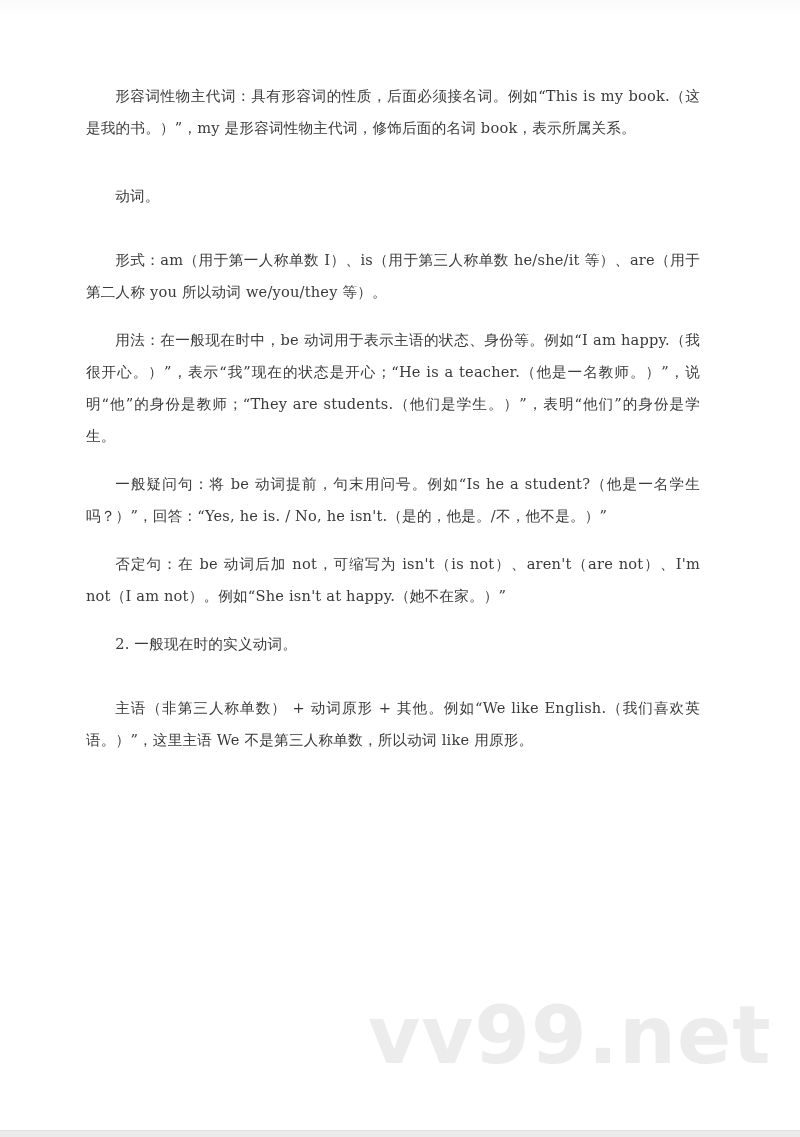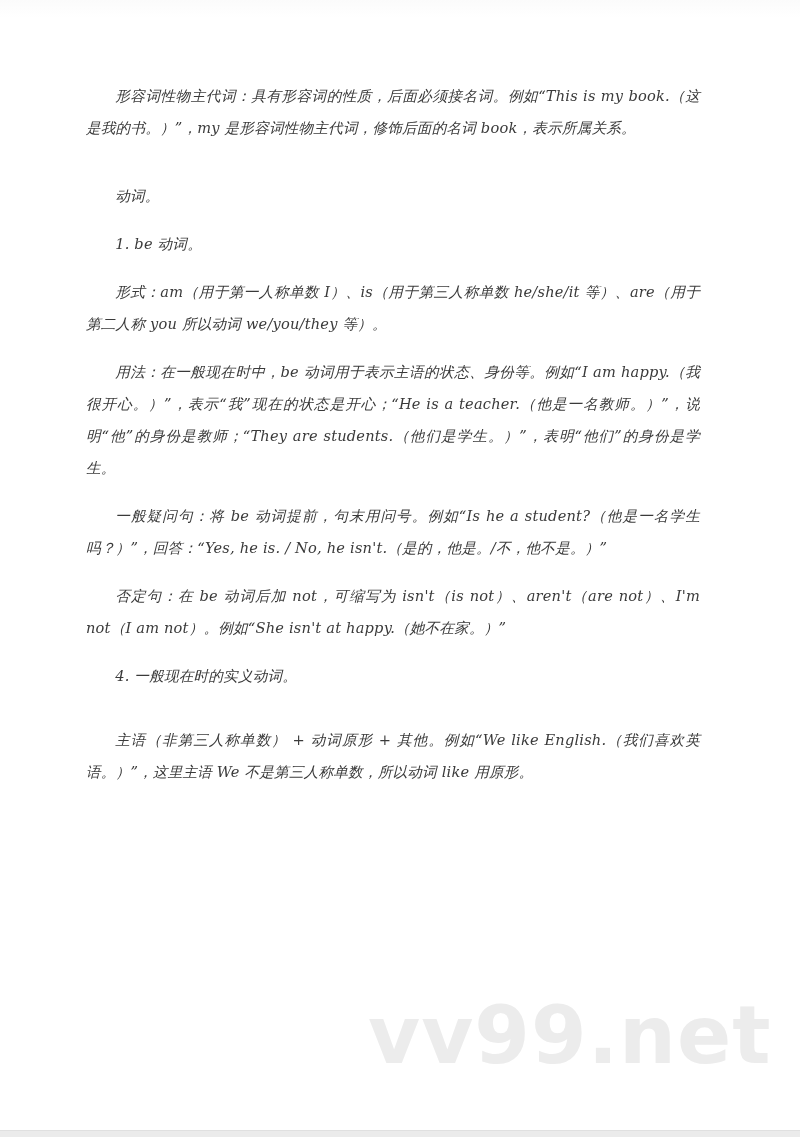--- a/index.html
+++ b/index.html
@@ -6,51 +6,50 @@
     body {
       width: 800px; height: 1137px; overflow: hidden;
       background: #ffffff; position: relative;
       font-family: "DejaVu Serif", "Liberation Serif", serif;
       color: #3a3a3a;
     }
     .top-band { position: absolute; left: 0; top: 0; width: 800px; height: 18px;
       background: linear-gradient(#fbfbfb, #ffffff); }
     .page { position: absolute; left: 86px; top: 80px; width: 614px; }
     .para { font-size: 14.6px; line-height: 32px; margin: 0; text-align: justify;
-      text-indent: 2em; letter-spacing: 0.2px; font-style: italic; }
+      text-indent: 2em; letter-spacing: 0.2px; }
     .p-gap { height: 20px; }
     .p-gap-s { height: 16px; }
     .watermark { position: absolute; left: 368px; top: 996px;
       font-family: "DejaVu Sans", "Liberation Sans", sans-serif; font-weight: bold;
       font-size: 80px; color: #ececec; letter-spacing: 1px; line-height: 1; }
     .bottom-band { position: absolute; left: 0; top: 1130px; width: 800px; height: 7px;
       background: #ebebeb; border-top: 1px solid #e0e0e0; }
   </style>
 </head>
 <body>
 
 <div class="top-band"></div>
 
 <div class="page">
   <p class="para">形容词性物主代词：具有形容词的性质，后面必须接名词。例如“This is my book.（这是我的书。）”，my 是形容词性物主代词，修饰后面的名词 book，表示所属关系。</p>
   <div class="p-gap"></div>
   <div class="p-gap-s"></div>
   <p class="para">动词。</p>
   <div class="p-gap-s"></div>
-  <p class="para">1. be 动词。</p>
   <div class="p-gap-s"></div>
   <p class="para">形式：am（用于第一人称单数 I）、is（用于第三人称单数 he/she/it 等）、are（用于第二人称 you 所以动词 we/you/they 等）。</p>
   <div class="p-gap-s"></div>
   <p class="para">用法：在一般现在时中，be 动词用于表示主语的状态、身份等。例如“I am happy.（我很开心。）”，表示“我”现在的状态是开心；“He is a teacher.（他是一名教师。）”，说明“他”的身份是教师；“They are students.（他们是学生。）”，表明“他们”的身份是学生。</p>
   <div class="p-gap-s"></div>
   <p class="para">一般疑问句：将 be 动词提前，句末用问号。例如“Is he a student?（他是一名学生吗？）”，回答：“Yes, he is. / No, he isn't.（是的，他是。/不，他不是。）”</p>
   <div class="p-gap-s"></div>
   <p class="para">否定句：在 be 动词后加 not，可缩写为 isn't（is not）、aren't（are not）、I'm not（I am not）。例如“She isn't at happy.（她不在家。）”</p>
   <div class="p-gap-s"></div>
-  <p class="para">4. 一般现在时的实义动词。</p>
+  <p class="para">2. 一般现在时的实义动词。</p>
   <div class="p-gap-s"></div>
   <div class="p-gap-s"></div>
   <p class="para">主语（非第三人称单数） + 动词原形 + 其他。例如“We like English.（我们喜欢英语。）”，这里主语 We 不是第三人称单数，所以动词 like 用原形。</p>
 </div>
 
 <div class="watermark">vv99.net</div>
 
 <div class="bottom-band"></div>
 
 </body></html>

